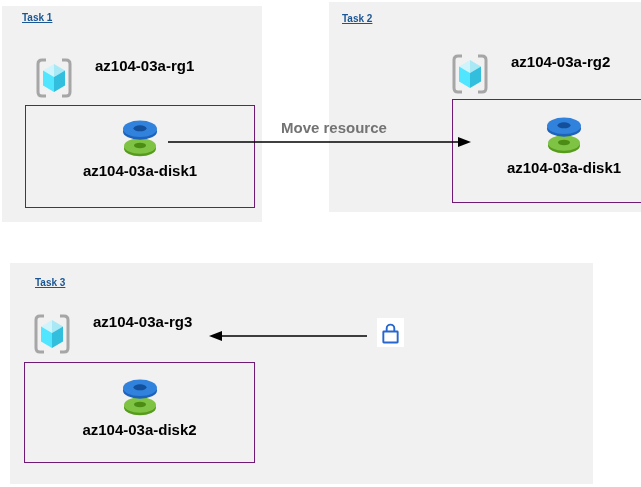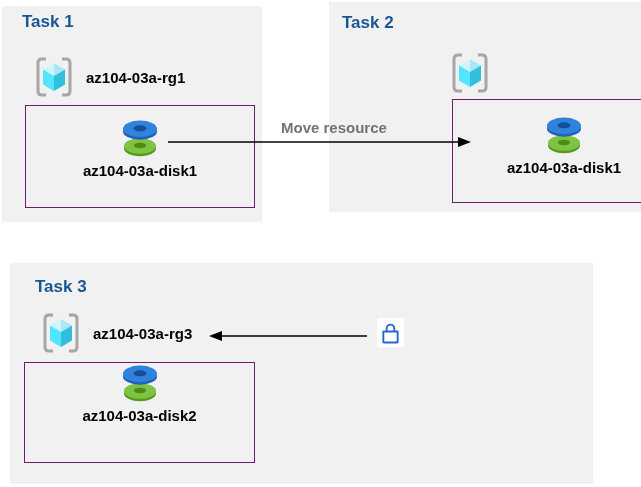--- a/index.html
+++ b/index.html
@@ -5,38 +5,38 @@
   html,body { margin:0; padding:0; background:#ffffff; }
   .canvas {
     position:relative; width:641px; height:487px; background:#ffffff;
     font-family:"Liberation Sans", sans-serif; overflow:hidden;
   }
   .panel { position:absolute; background:#F1F1F1; }
   .panel-task1 { left:2px;   top:6px;   width:260px; height:216px; }
   .panel-task2 { left:285px; top:2px;   width:416px; height:210px;margin-left:44px; }
   .panel-task3 { left:10px;  top:263px; width:583px; height:221px; }
 
-  .task-title { position:absolute; margin:0; font-size:17px; font-weight:bold; color:#1A5694; }
+  .task-title { position:absolute; margin:0; font-size:10px; font-weight:bold; color:#1A5694;text-decoration:underline; }
   .panel-task1 .task-title { left:20px; top:6px; }
   .panel-task2 .task-title { left:13px; top:11px; }
   .panel-task3 .task-title { left:25px; top:14px; }
 
-  .rg-row { position:absolute; display:flex; align-items:center; gap:13px; height:40px; }
+  .rg-row { position:absolute; display:flex; gap:22px; height:40px; }
   .panel-task1 .rg-row { left:33px;  top:51px; }
   .panel-task2 .rg-row { left:122px; top:51px; }
-  .panel-task3 .rg-row { left:32px;  top:50px; }
+  .panel-task3 .rg-row { left:23px;  top:50px; }
   .rg-label { font-size:15px; font-weight:bold; color:#000; white-space:nowrap; }
 
   .resource-box {
     position:absolute; box-sizing:border-box; border:1px solid #701a75;
     display:flex; flex-direction:column; align-items:center; background:transparent;
   }
   .panel-task1 .resource-box { left:23px;  top:99px; width:230px; height:103px; padding-top:12px; }
   .panel-task2 .resource-box { left:123px; top:97px; width:224px; height:104px; padding-top:15px; }
-  .panel-task3 .resource-box { left:14px;  top:99px; width:231px; height:101px; }
+  .panel-task3 .resource-box { left:14px;  top:99px; width:231px; height:101px; padding-top:14px; }
   .disk-label { font-size:15px; font-weight:bold; color:#000; margin-top:4px; white-space:nowrap; }
 
   .rg-icon-svg  { width:38px; height:42px; display:block; }
   .disk-icon-svg{ width:36px; height:40px; display:block; }
 
   .move-label { position:absolute; left:281px; top:119px; font-size:15px; font-weight:bold; color:#737373; white-space:nowrap; }
 
   .lock-badge {
     position:absolute; left:377px; top:318px; width:27px; height:29px;
     background:#ffffff; display:flex; align-items:center; justify-content:center;
@@ -96,20 +96,21 @@
       <span class="disk-label">az104-03a-disk1</span>
     </div>
   </section>
 
   <section class="panel panel-task2">
     <h2 class="task-title">Task 2</h2>
     <div class="rg-row">
       <svg class="rg-icon-svg">
           <use href="#sym-rg"></use>
         </svg>
+      <span class="rg-label">az104-03a-rg2</span>
     </div>
     <div class="resource-box">
       <svg class="disk-icon-svg">
           <use href="#sym-disk"></use>
         </svg>
       <span class="disk-label">az104-03a-disk1</span>
     </div>
   </section>
 
   <section class="panel panel-task3">

